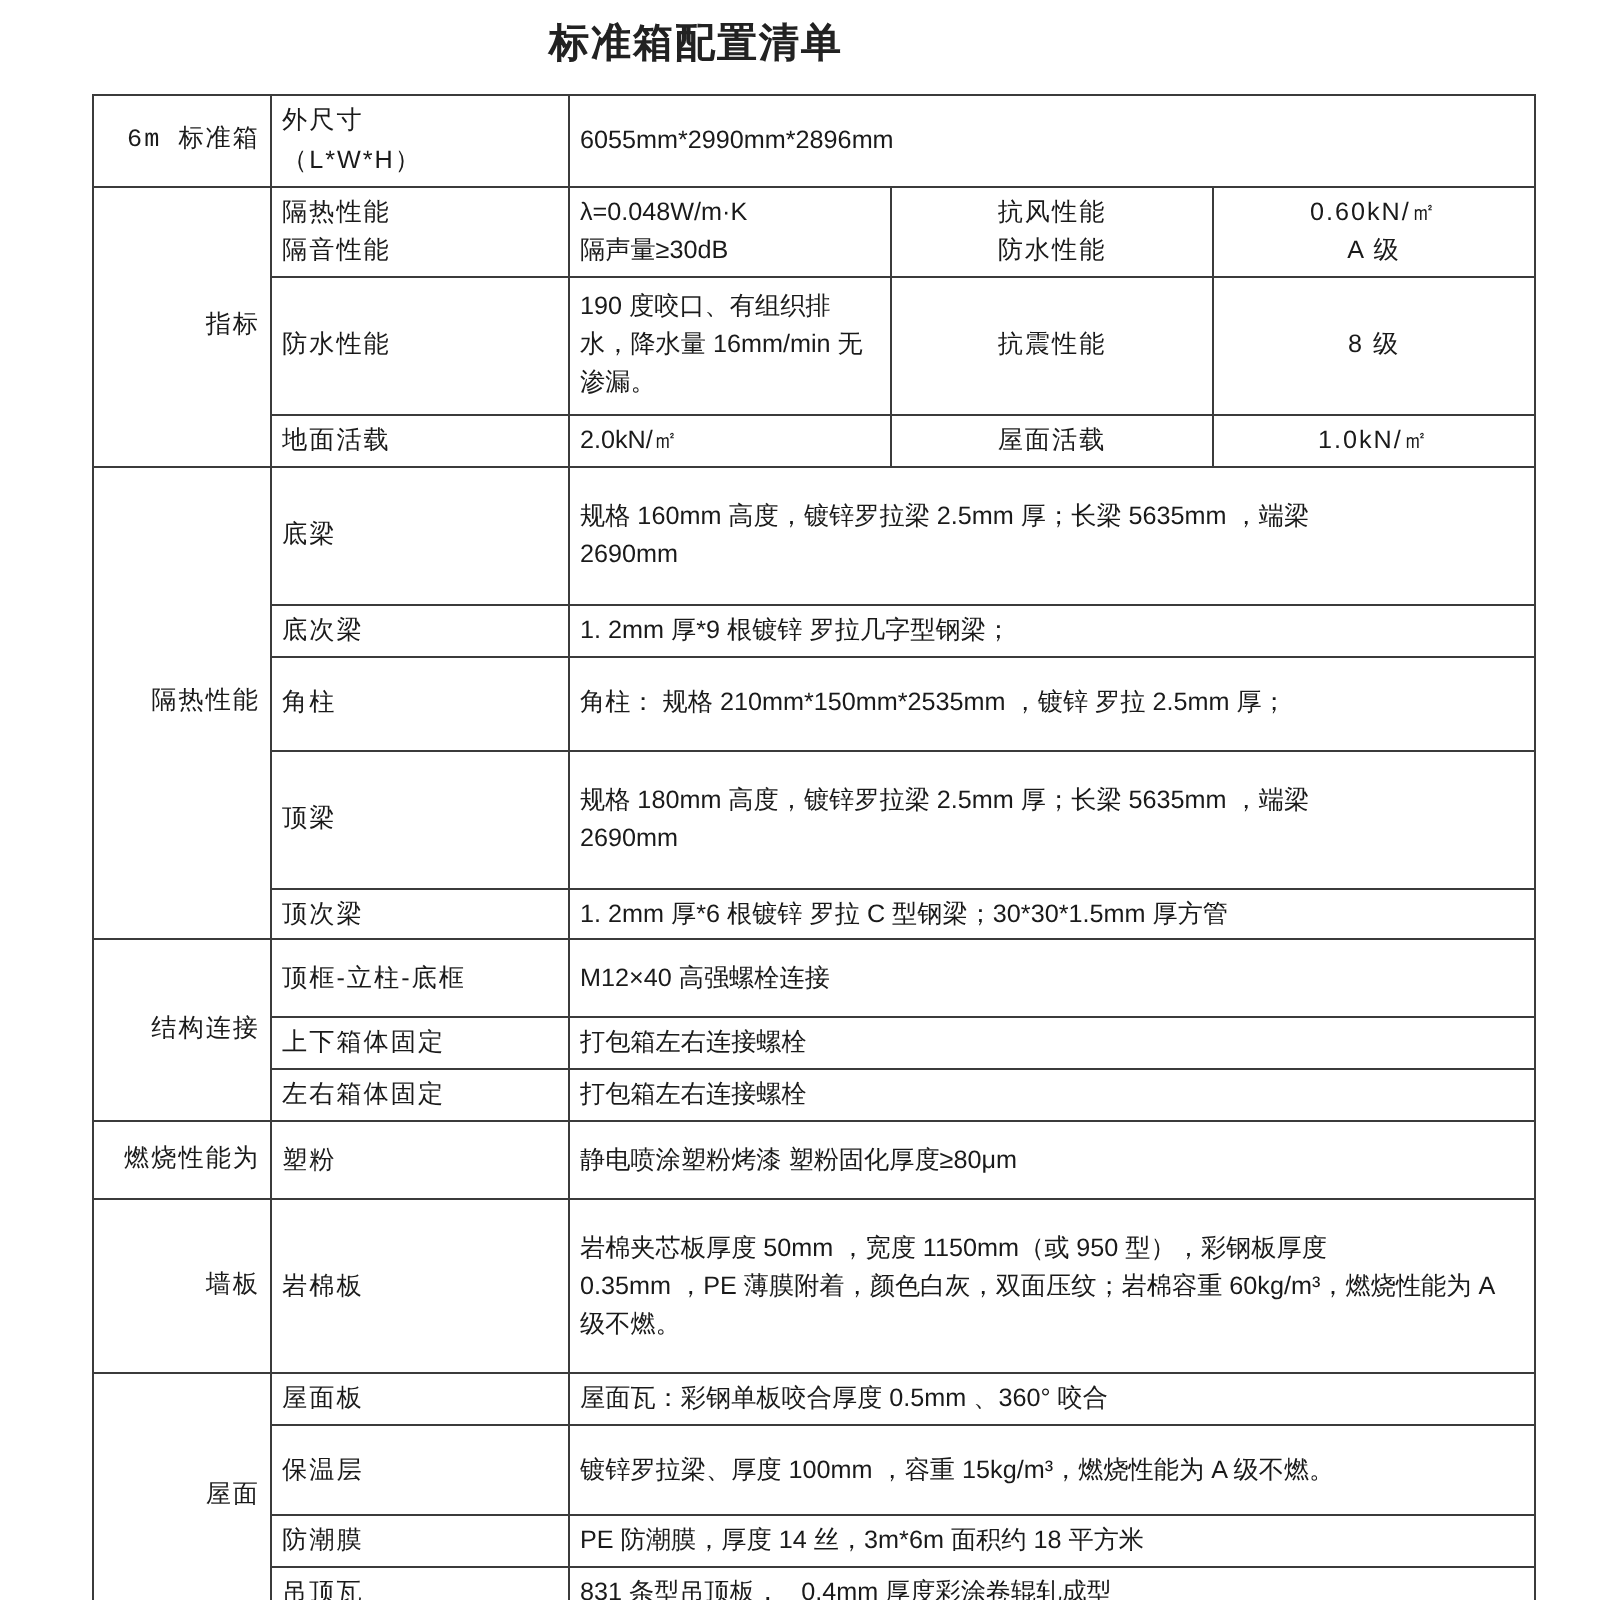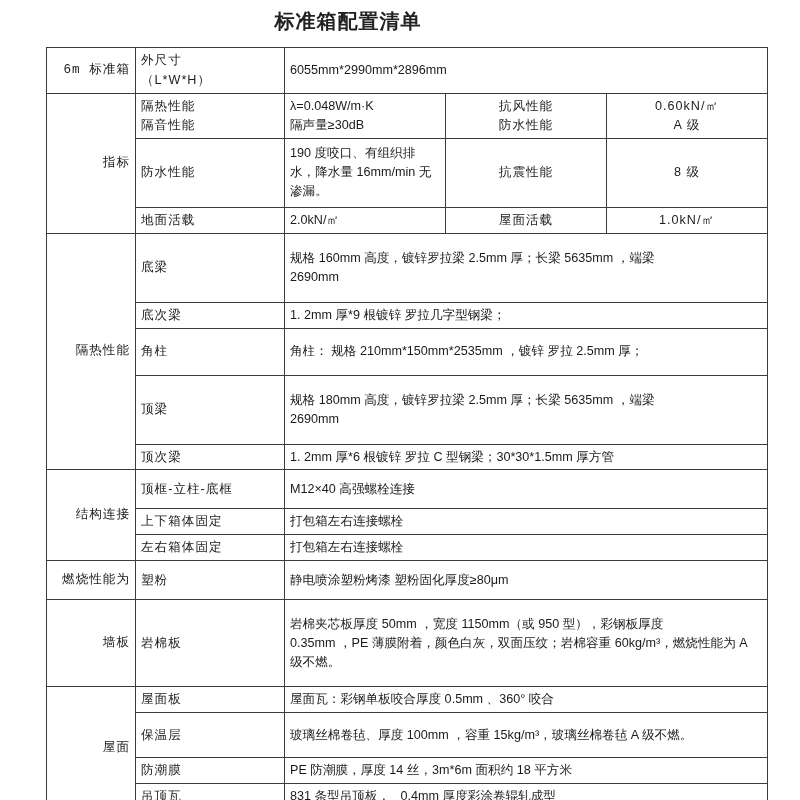--- a/index.html
+++ b/index.html
@@ -165,21 +165,21 @@
       </tr>
 
       <tr>
         <td class="c1" rowspan="4">屋面</td>
         <td class="c2">屋面板</td>
         <td class="c3" colspan="3">屋面瓦：彩钢单板咬合厚度 0.5mm 、360° 咬合</td>
       </tr>
 
       <tr>
         <td class="c2">保温层</td>
-        <td class="c3" colspan="3" style="height:38px">玻璃丝棉卷毡、厚度 100mm ，容重 15kg/m³，玻璃丝棉卷毡 A 级不燃。</td>
+        <td class="c3" colspan="3" style="height:38px">镀锌罗拉梁、厚度 100mm ，容重 15kg/m³，燃烧性能为 A 级不燃。</td>
       </tr>
 
       <tr>
         <td class="c2">防潮膜</td>
         <td class="c3" colspan="3">PE 防潮膜，厚度 14 丝，3m*6m 面积约 18 平方米</td>
       </tr>
 
       <tr>
         <td class="c2">吊顶瓦</td>
         <td class="c3" colspan="3" style="white-space:pre-wrap">831 条型吊顶板，   0.4mm 厚度彩涂卷辊轧成型</td>

